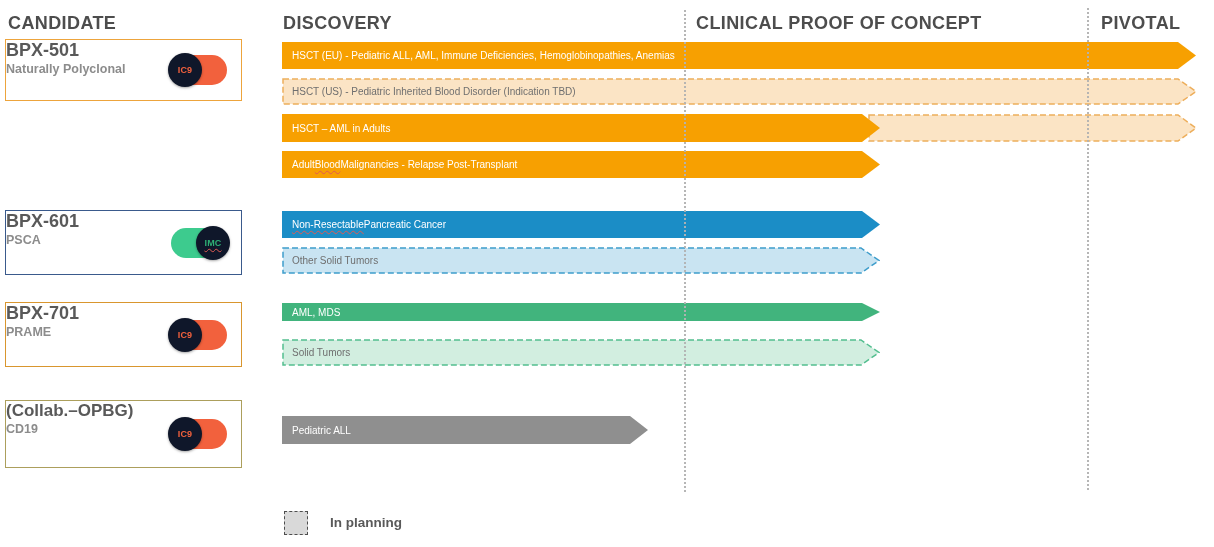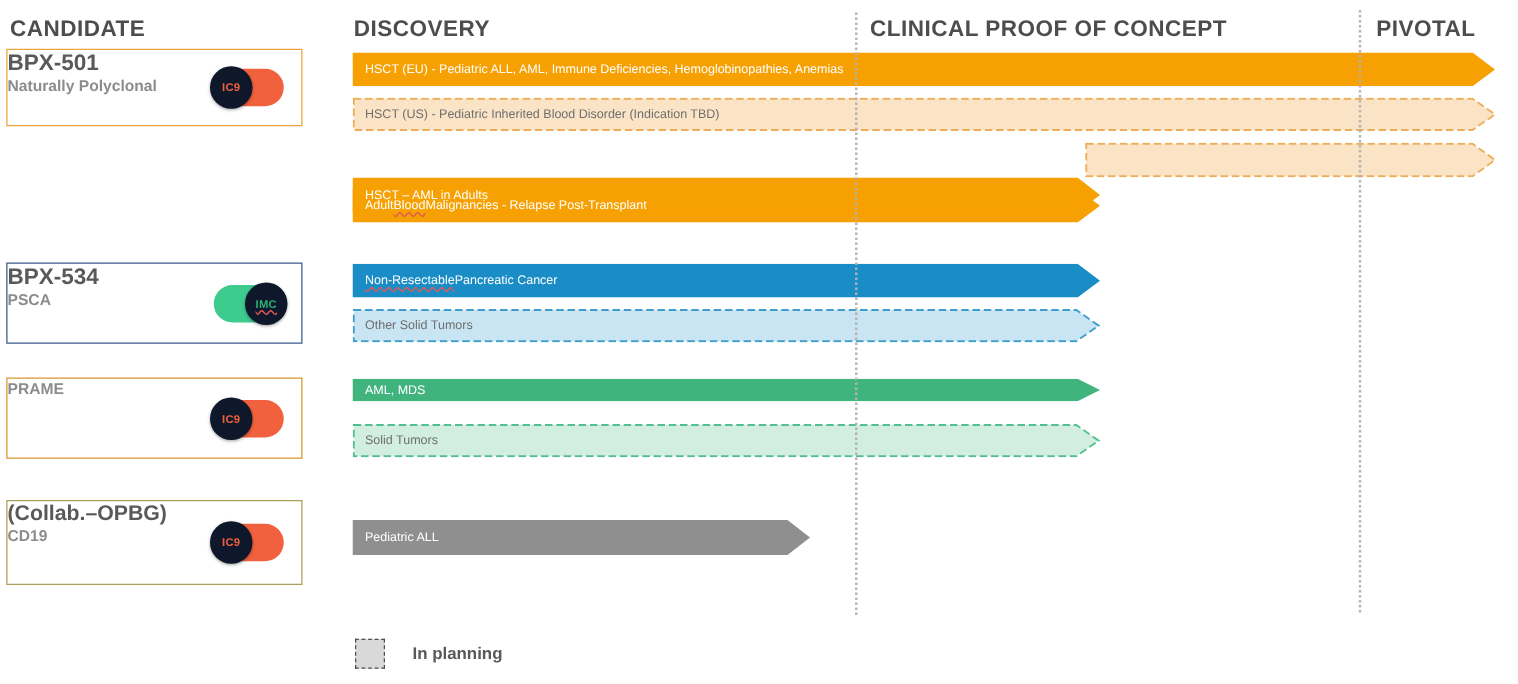--- a/index.html
+++ b/index.html
@@ -43,21 +43,21 @@
     position:absolute; left:10px; top:0; bottom:0; display:flex; align-items:center;
     font-size:10px; font-weight:normal; white-space:nowrap; z-index:3;
   }
   .bar-label.light { color:#ffffff; }
   .bar-label.dark  { color:#6f6f6f; }
   .squiggle {
     text-decoration:underline; text-decoration-style:wavy;
     text-decoration-color:#e05a52; text-decoration-thickness:1px;
     text-underline-offset:2px;
   }
-  .z2 { z-index:2;margin-top:28px; } .z1 { z-index:1; }
+  .z2 { z-index:2; } .z1 { z-index:1; }
   
   .legend-swatch {
     position:absolute; left:284px; top:511px; width:24px; height:24px;
     background:#D9D9D9; border:1.6px dashed #4d4d4d; box-sizing:border-box;
   }
   .legend-label {
     position:absolute; left:330px; top:515px; font-size:13.5px; font-weight:bold; color:#595959;
   }
 </style>
 </head>
@@ -77,30 +77,31 @@
     <div class="cand-title">BPX-501</div>
     <div class="cand-sub">Naturally Polyclonal</div>
     <div class="toggle orange">
       <span class="knob">
           <span>IC9</span>
         </span>
     </div>
   </div>
 
   <div class="cand-box" style="top:210px;height:65px;border-color:#3A5A8C">
-    <div class="cand-title">BPX-534</div>
+    <div class="cand-title">BPX-601</div>
     <div class="cand-sub">PSCA</div>
     <div class="toggle green">
       <span class="knob">
           <span class="squiggle">IMC</span>
         </span>
     </div>
   </div>
 
   <div class="cand-box" style="top:302px;height:65px;border-color:#D9962E">
+    <div class="cand-title">BPX-701</div>
     <div class="cand-sub">PRAME</div>
     <div class="toggle orange">
       <span class="knob">
           <span>IC9</span>
         </span>
     </div>
   </div>
 
   <div class="cand-box" style="top:400px;height:68px;border-color:#AC9F5C">
     <div class="cand-title" style="font-size:17px">(Collab.–OPBG)</div>

